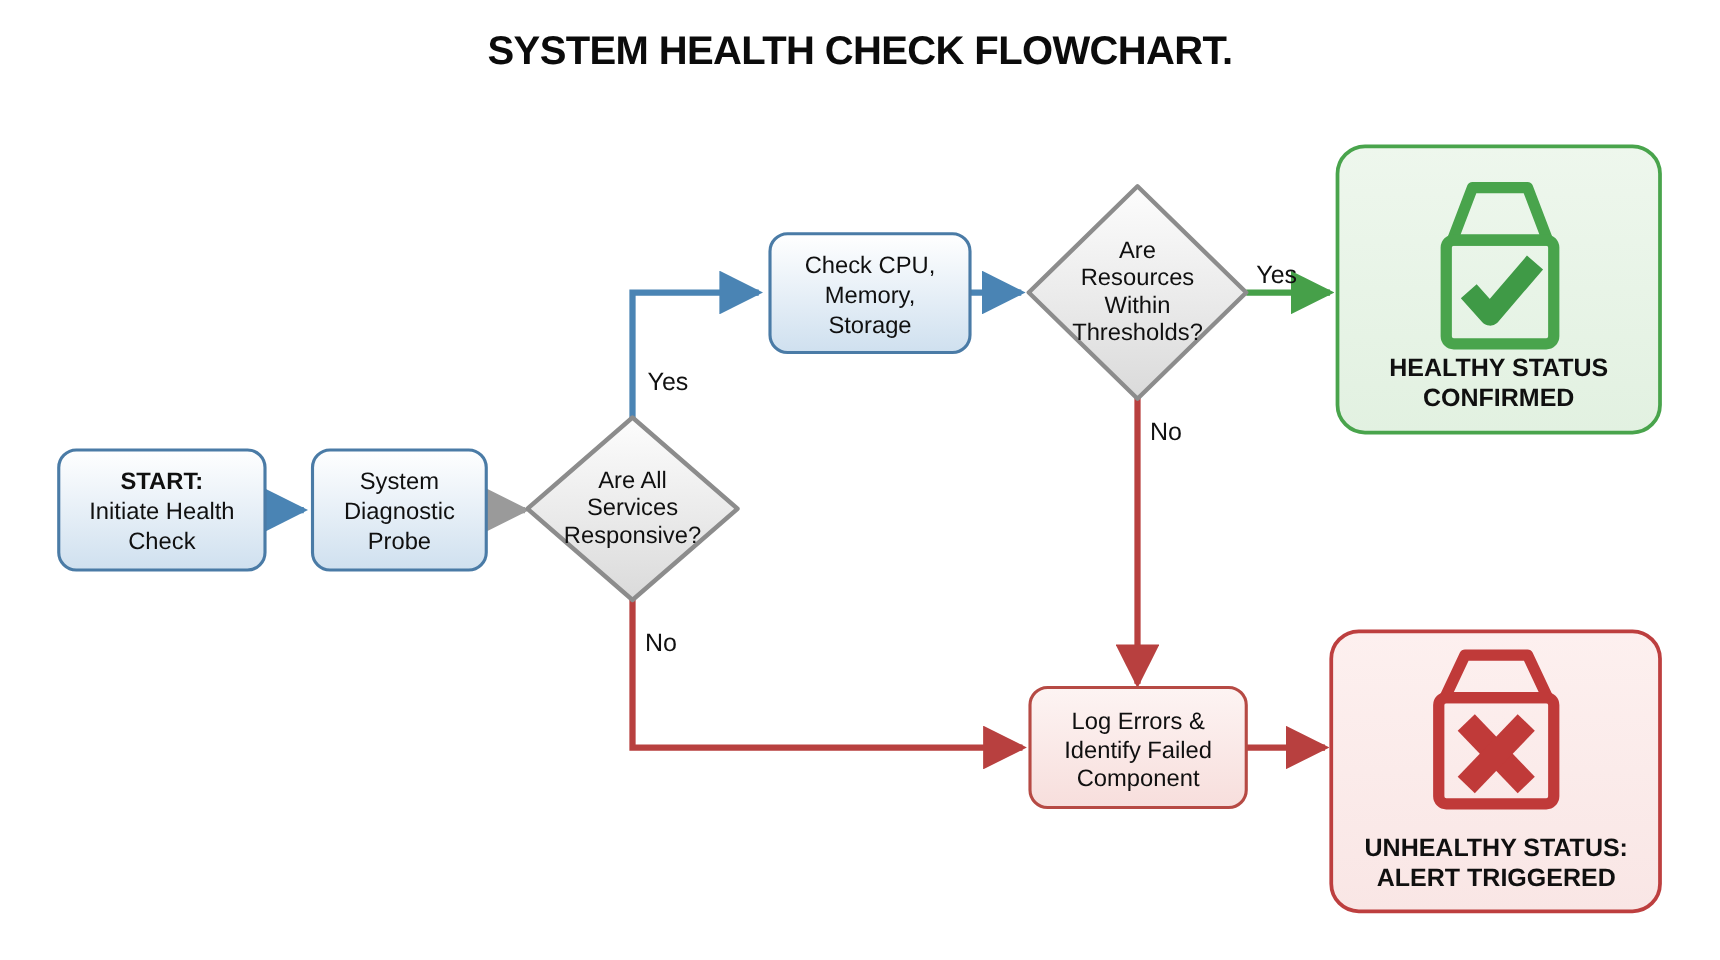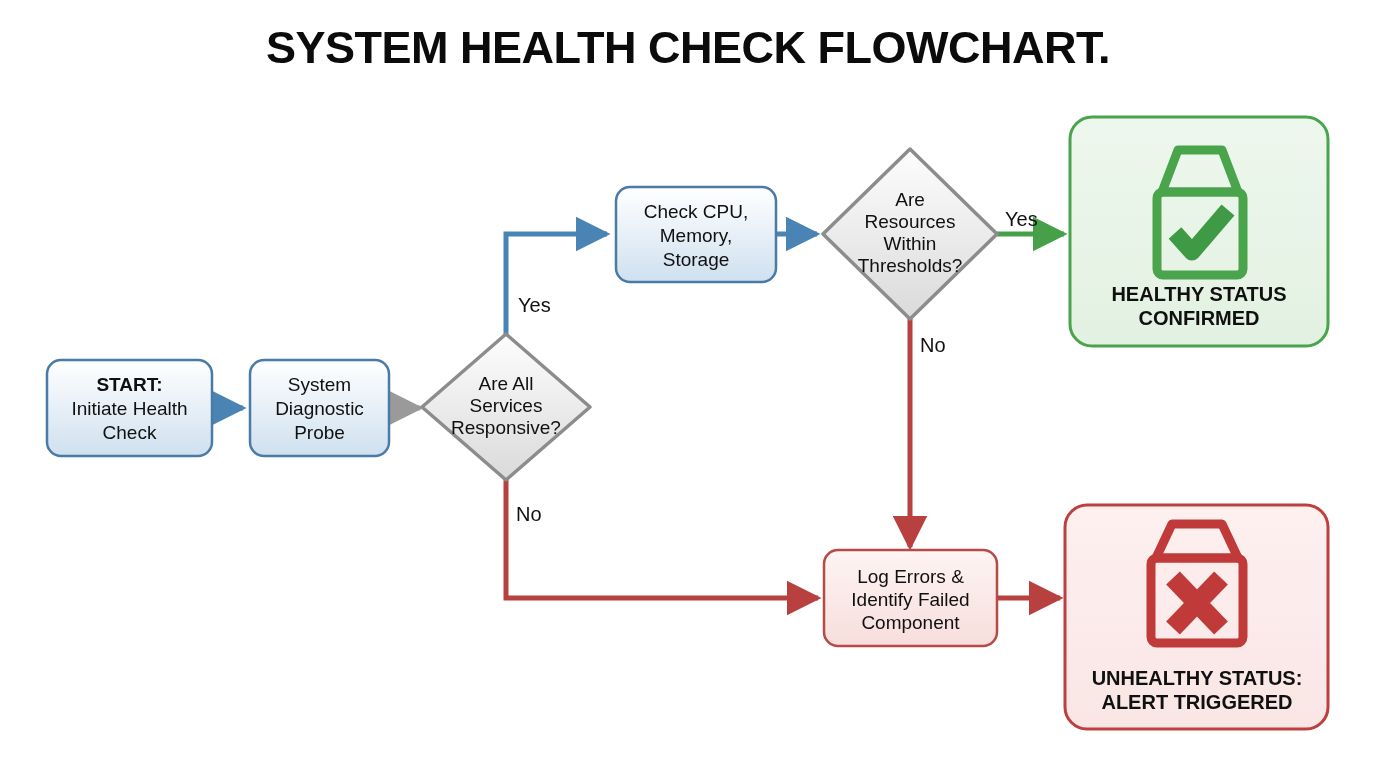--- a/index.html
+++ b/index.html
@@ -20,21 +20,21 @@
     background: #ffffff;
   }
   #chart-title {
     position: absolute;
     top: 22px;
     left: 0;
     width: 1376px;
     text-align: center;
     font-family: "Liberation Sans", sans-serif;
     font-weight: bold;
-    font-size: 45px;
+    font-size: 32px;
     letter-spacing: -0.5px;
     color: #0b0b0b;
     white-space: nowrap;
   }
   svg#flow {
     position: absolute;
     top: 0;
     left: 0;
   }
   .node-text {

